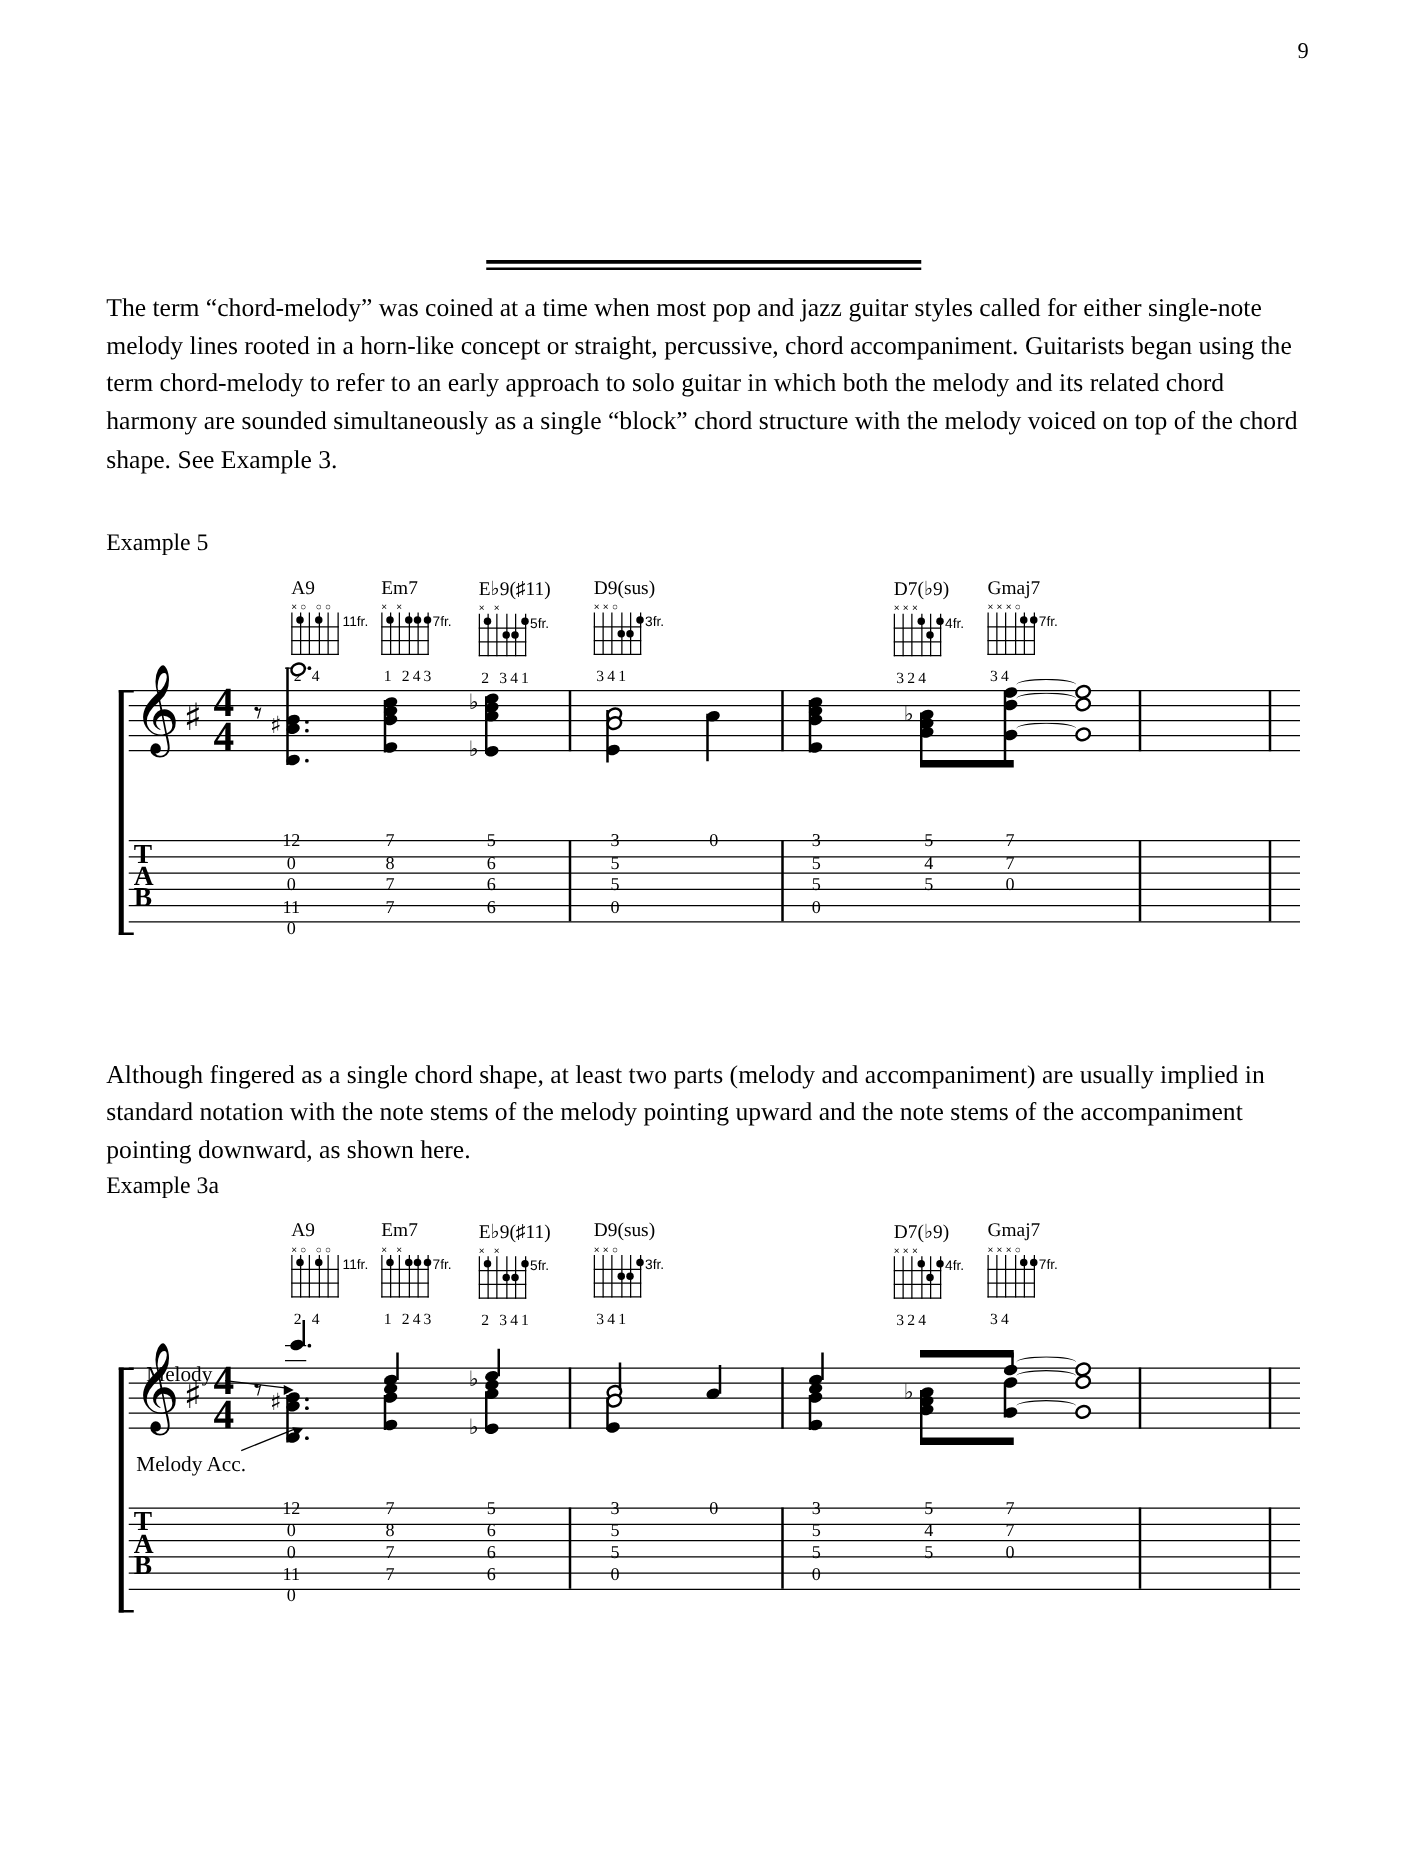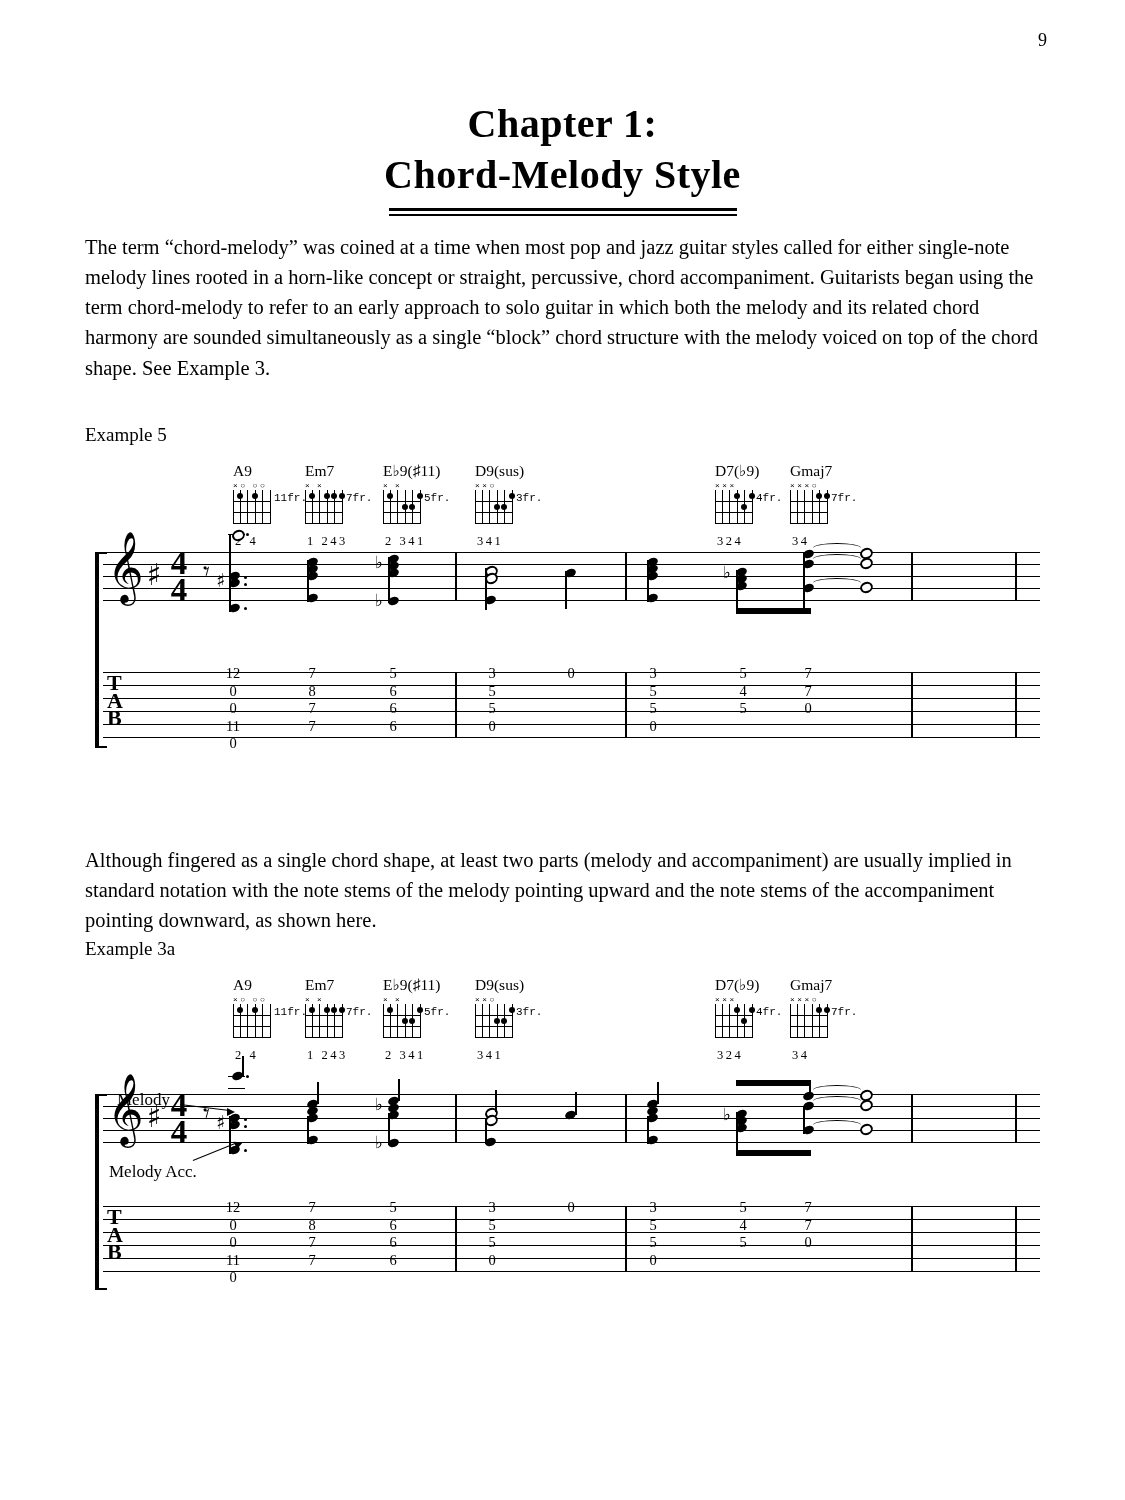--- a/index.html
+++ b/index.html
@@ -131,21 +131,21 @@
     height: 6px;
     border-radius: 50%;
     background: #000;
   }
   .fret-label {
     position: absolute;
     left: 41px;
     top: 2px;
     font-size: 11px;
     white-space: nowrap;
-    font-family: Liberation Mono, monospace;
+    font-family: Liberation Sans, sans-serif;
   }
   .fingering {
     font-size: 12.5px;
     letter-spacing: 2.5px;
     margin-top: 4px;
     font-family: "Liberation Serif", serif;
     text-align: left;
     padding-left: 2px;
   }
 
@@ -308,24 +308,20 @@
     border-left: 8px solid #000;
   }
 </style>
 </head>
 <body>
 
 <div class="page">
 
   <div class="page-number">9</div>
 
-  <div class="chapter-title">
-    <span class="line1">Chapter 1:</span>
-    <span class="line2">Chord-Melody Style</span>
-  </div>
   <div class="title-rule">
     <div class="r1"></div>
     <div class="r2"></div>
   </div>
 
   <div class="body-text" id="intro-paragraph">The term “chord-melody” was coined at a time when most pop and jazz guitar styles called for either single-note melody lines rooted in a horn-like concept or straight, percussive, chord accompaniment. Guitarists began using the term chord-melody to refer to an early approach to solo guitar in which both the melody and its related chord harmony are sounded simultaneously as a single “block” chord structure with the melody voiced on top of the chord shape. See Example 3.</div>
 
   <div class="example-label" id="example3-label">Example 5</div>
 
   <div class="system" id="system-1">

